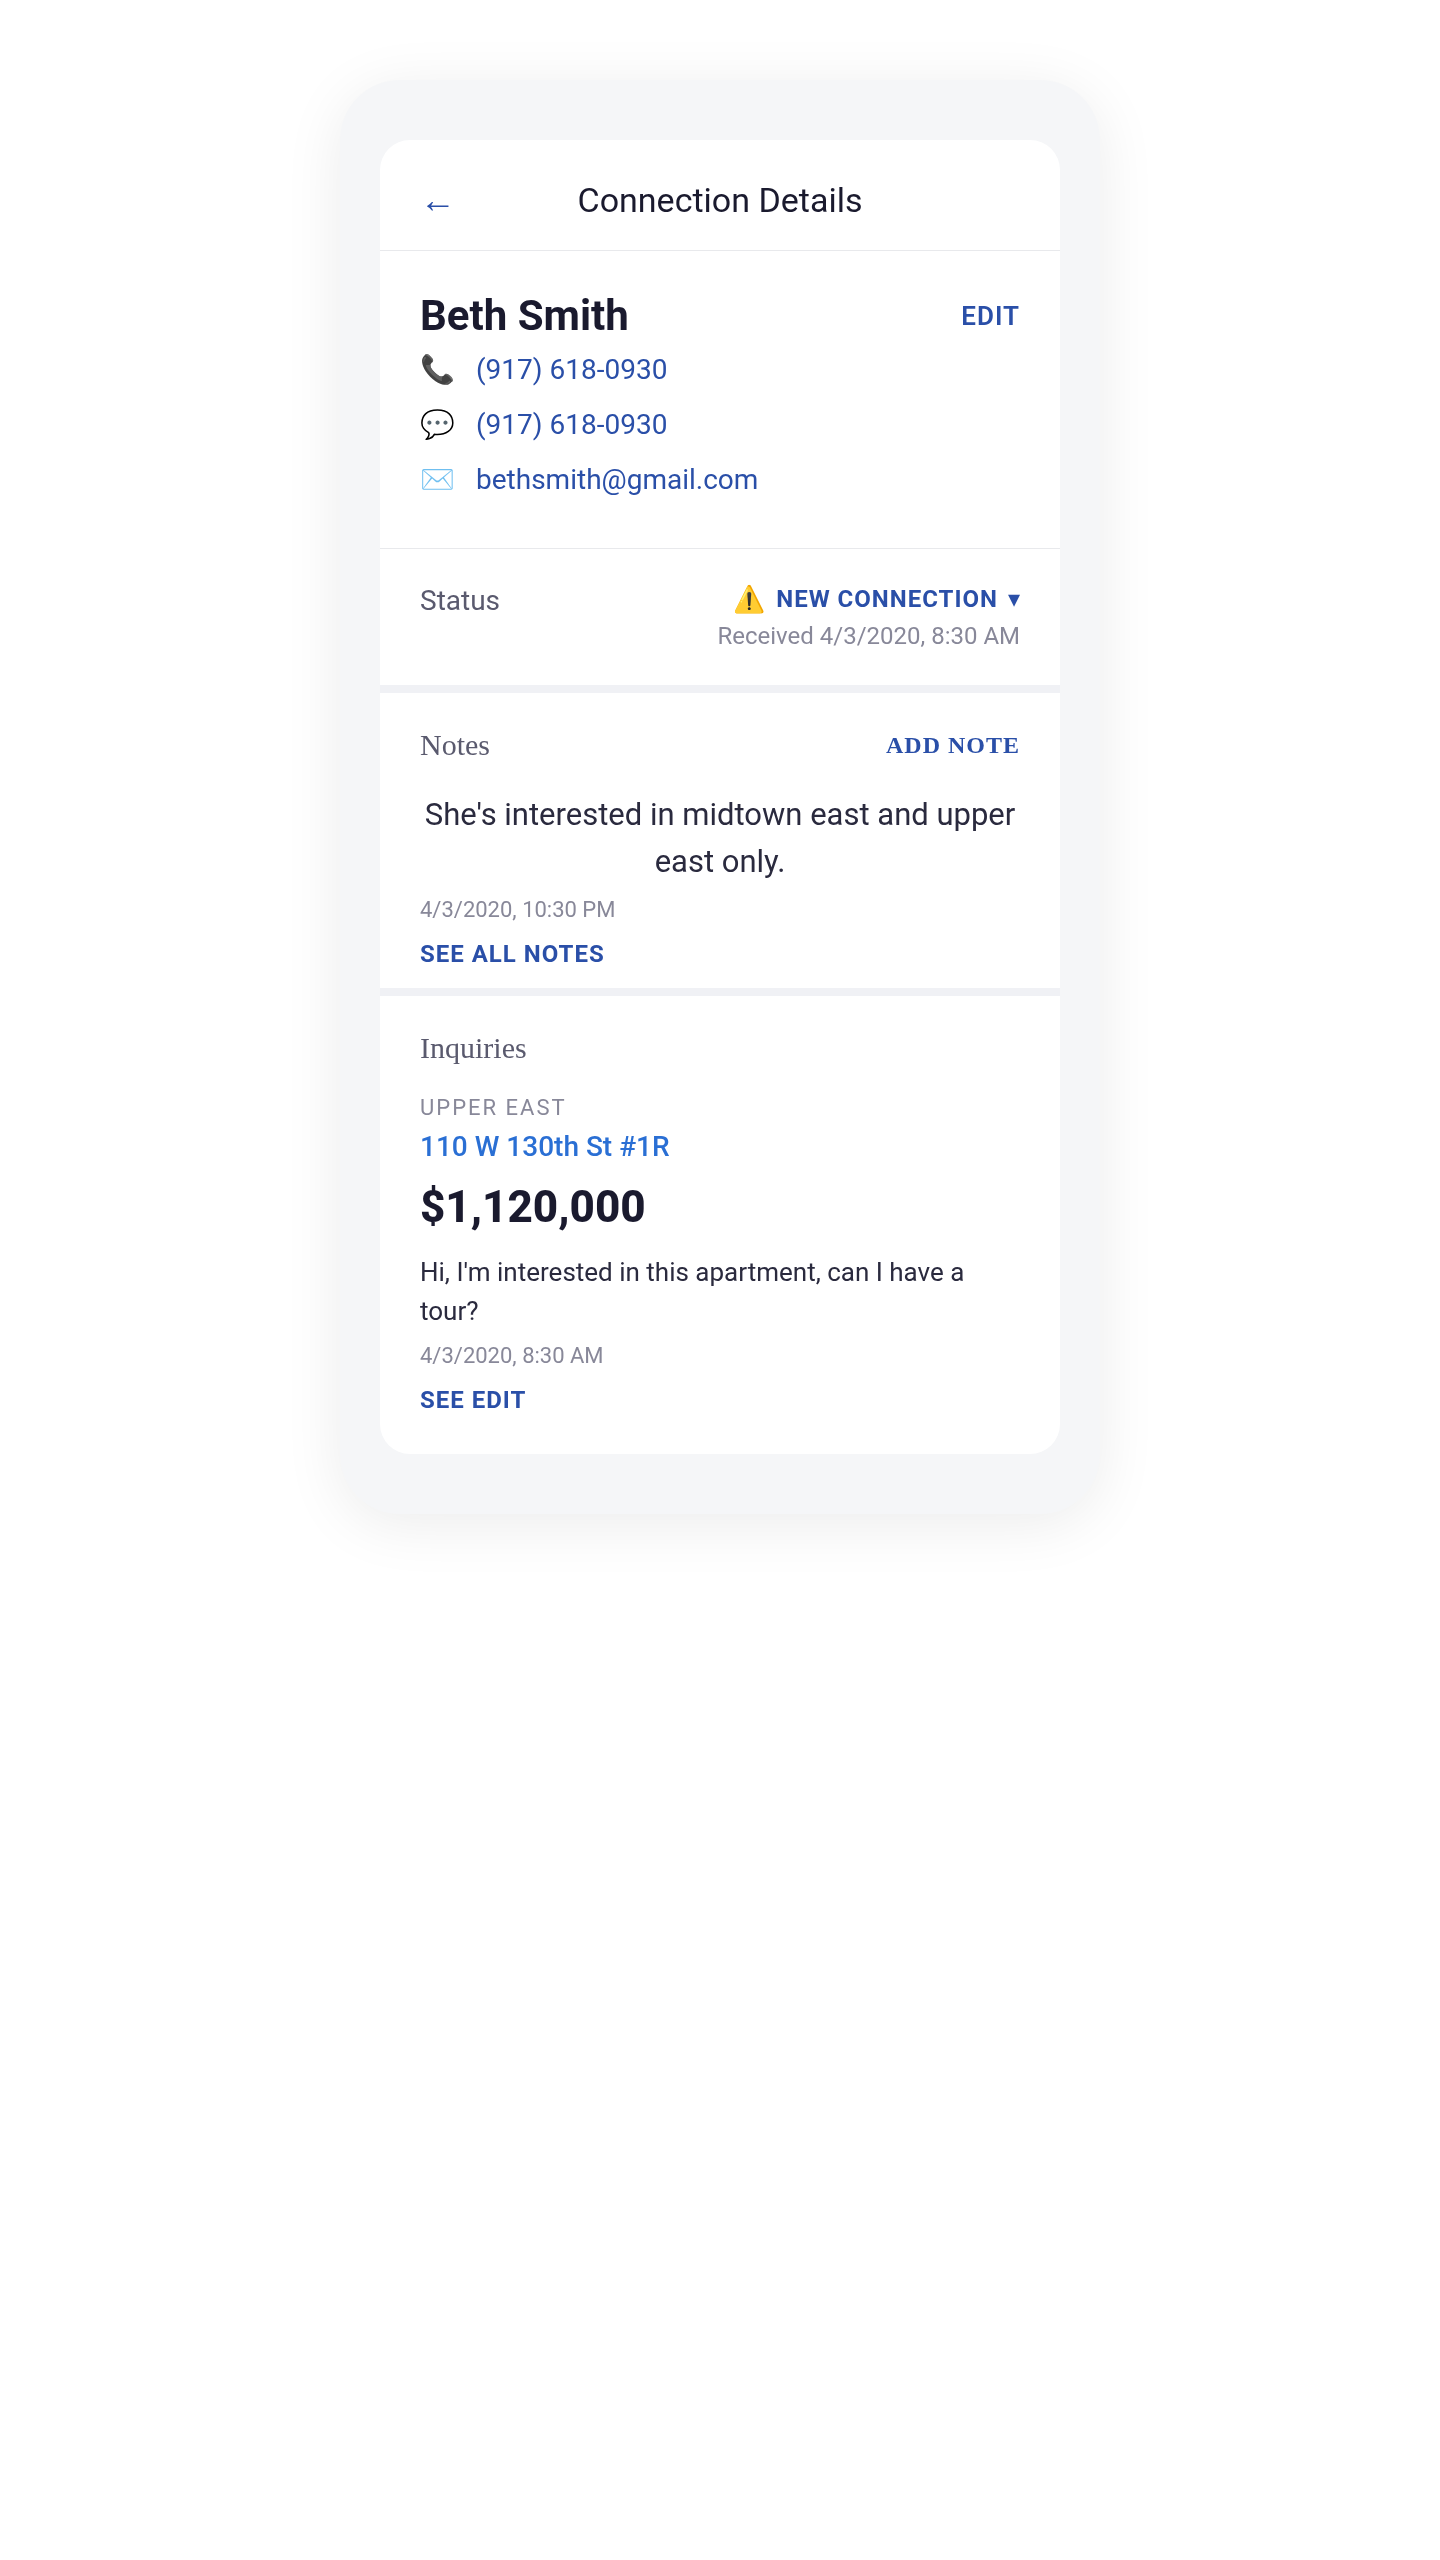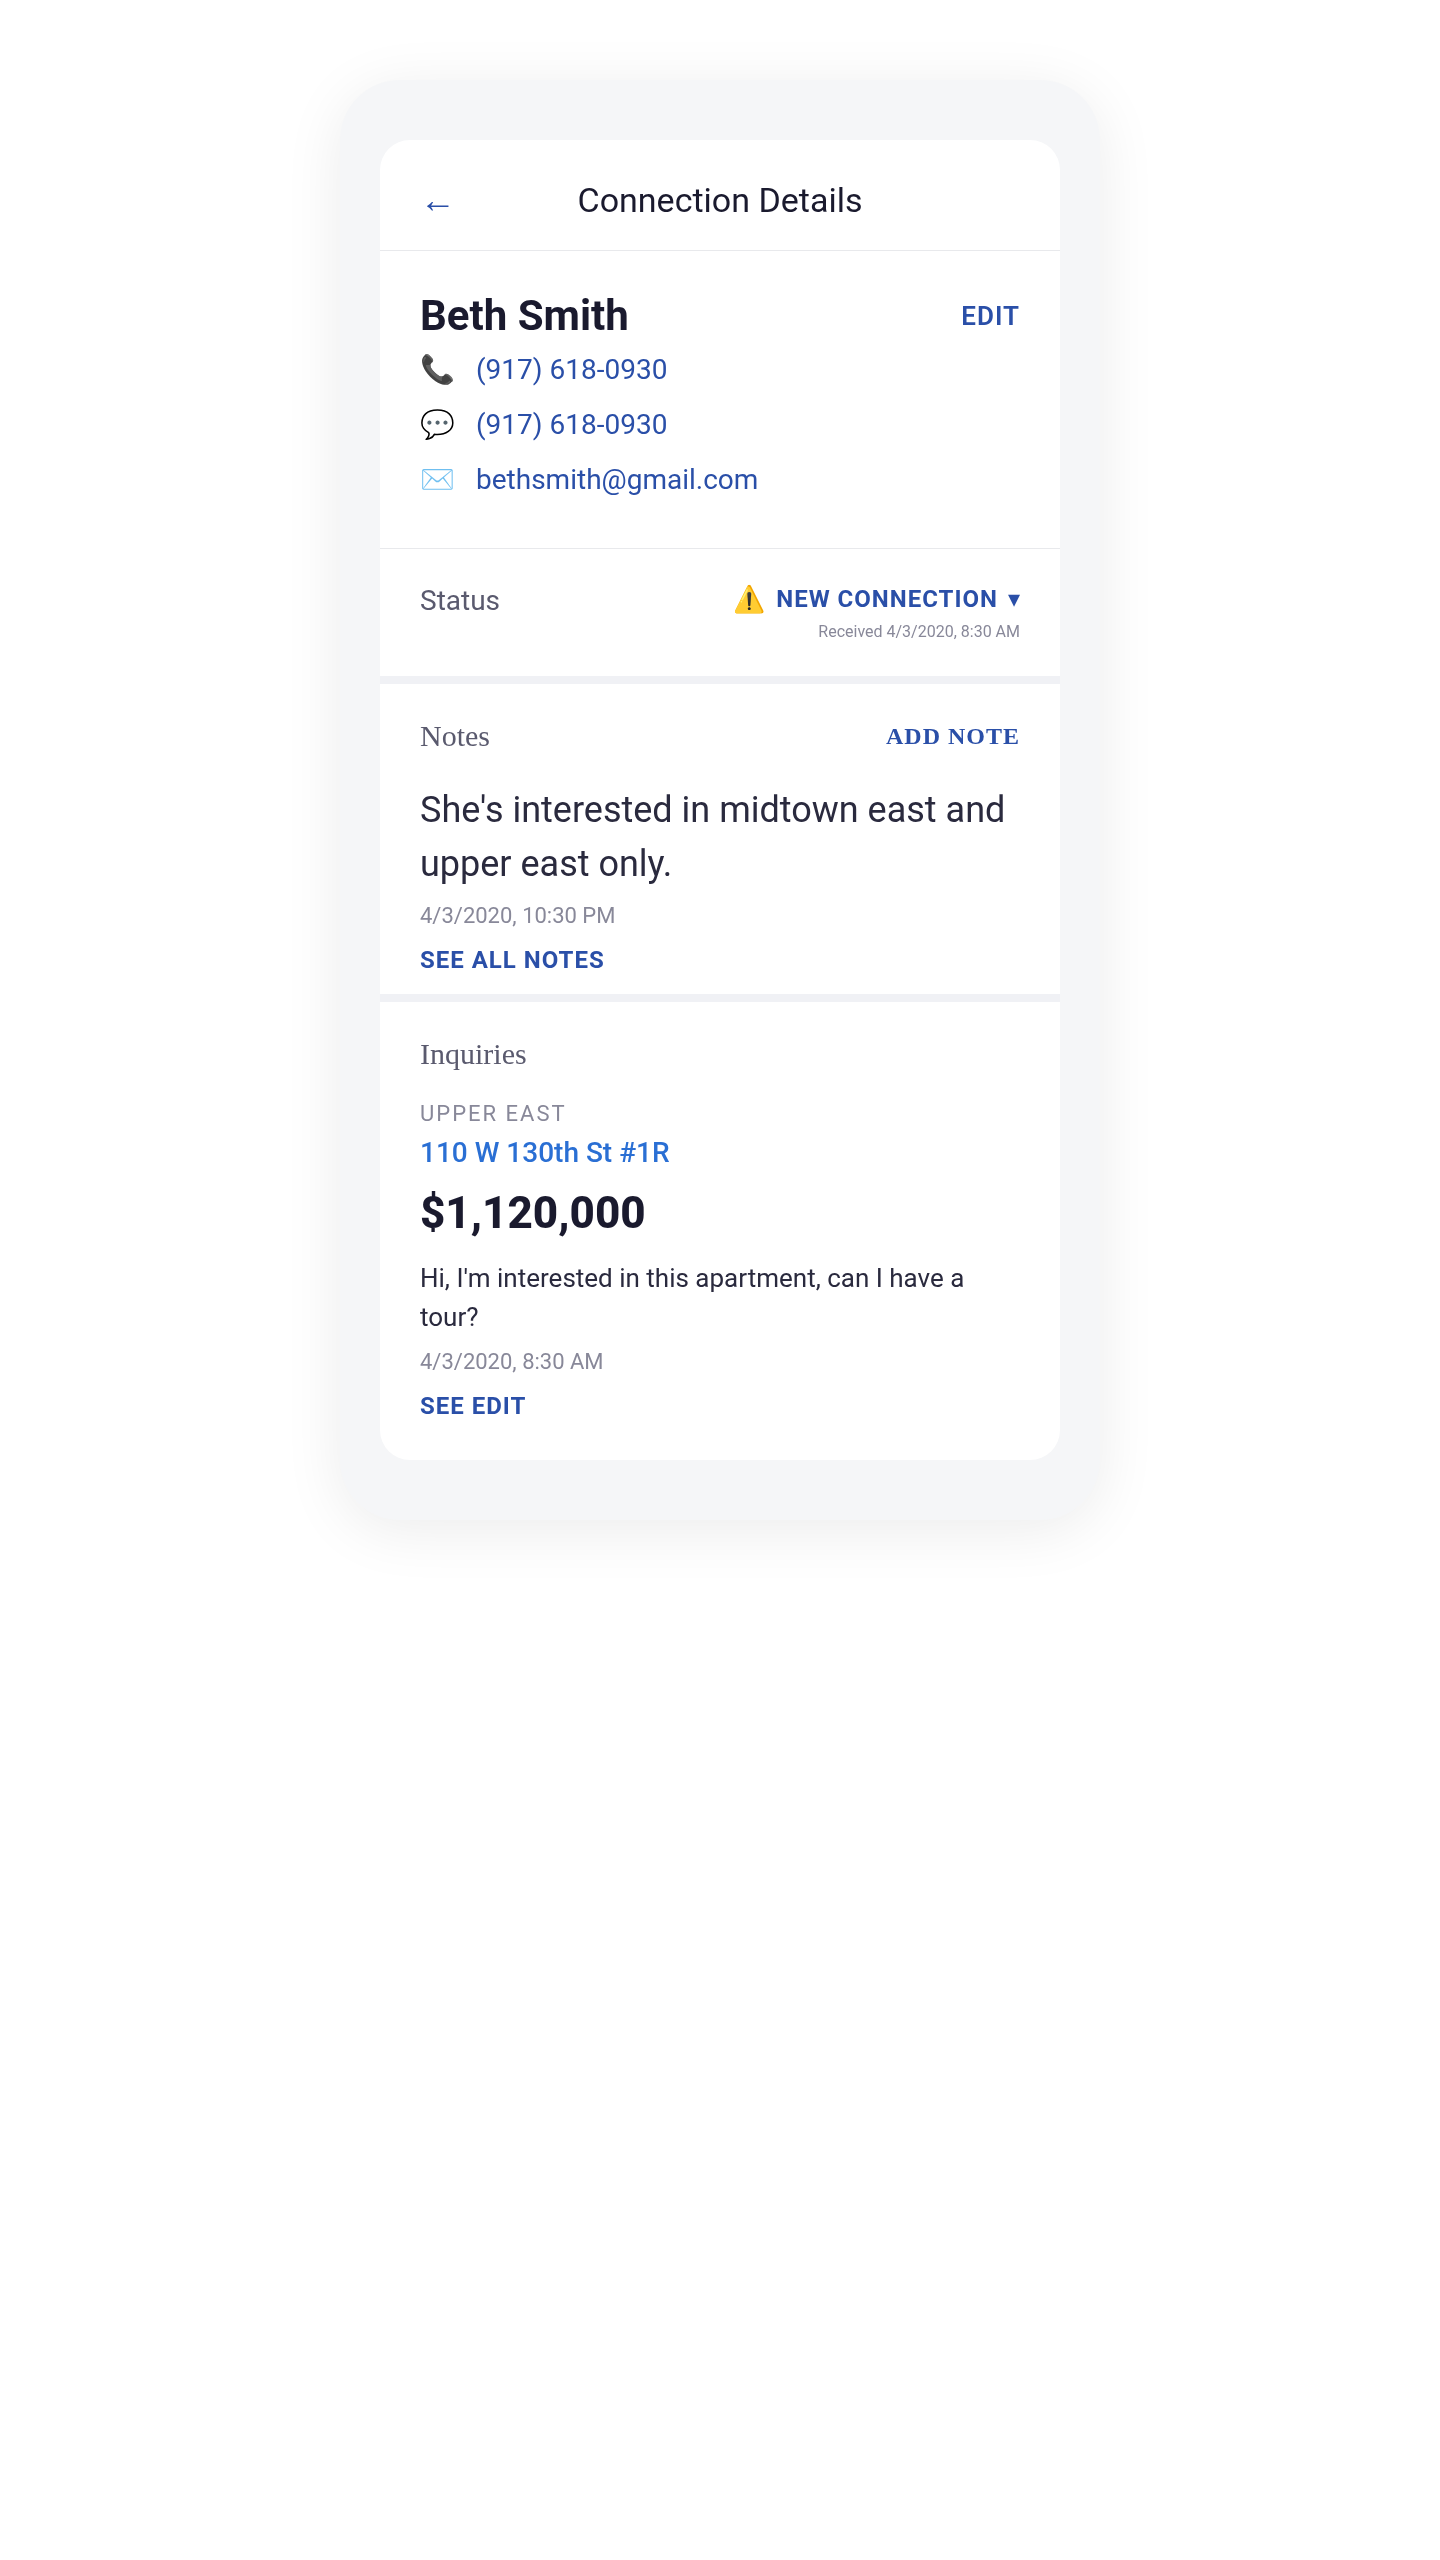--- a/index.html
+++ b/index.html
@@ -156,21 +156,21 @@
       color: #2a4fa8;
       letter-spacing: 1px;
     }
 
     .chevron-icon {
       font-size: 24px;
       color: #2a4fa8;
     }
 
     .status-received {
-      font-size: 16px;
+      font-size: 24px;
       color: #888899;
       margin-top: 8px;
     }
 
     
     .notes-section {
       padding: 35px 40px 20px 40px;
     }
 
     .section-header {
@@ -188,24 +188,25 @@
 
     .add-note-btn {
       font-size: 24px;
       font-weight: 700;
       color: #2a4fa8;
       letter-spacing: 1px;
       cursor: pointer;
     }
 
     .note-text {
-      font-size: 36px;
+      font-size: 31px;
       color: #2a2a3e;
       line-height: 1.5;
       margin-bottom: 12px;
+      text-align: center;
     }
 
     .note-date {
       font-size: 22px;
       color: #888899;
       margin-bottom: 18px;
     }
 
     .see-all-notes-btn {
       font-size: 24px;

